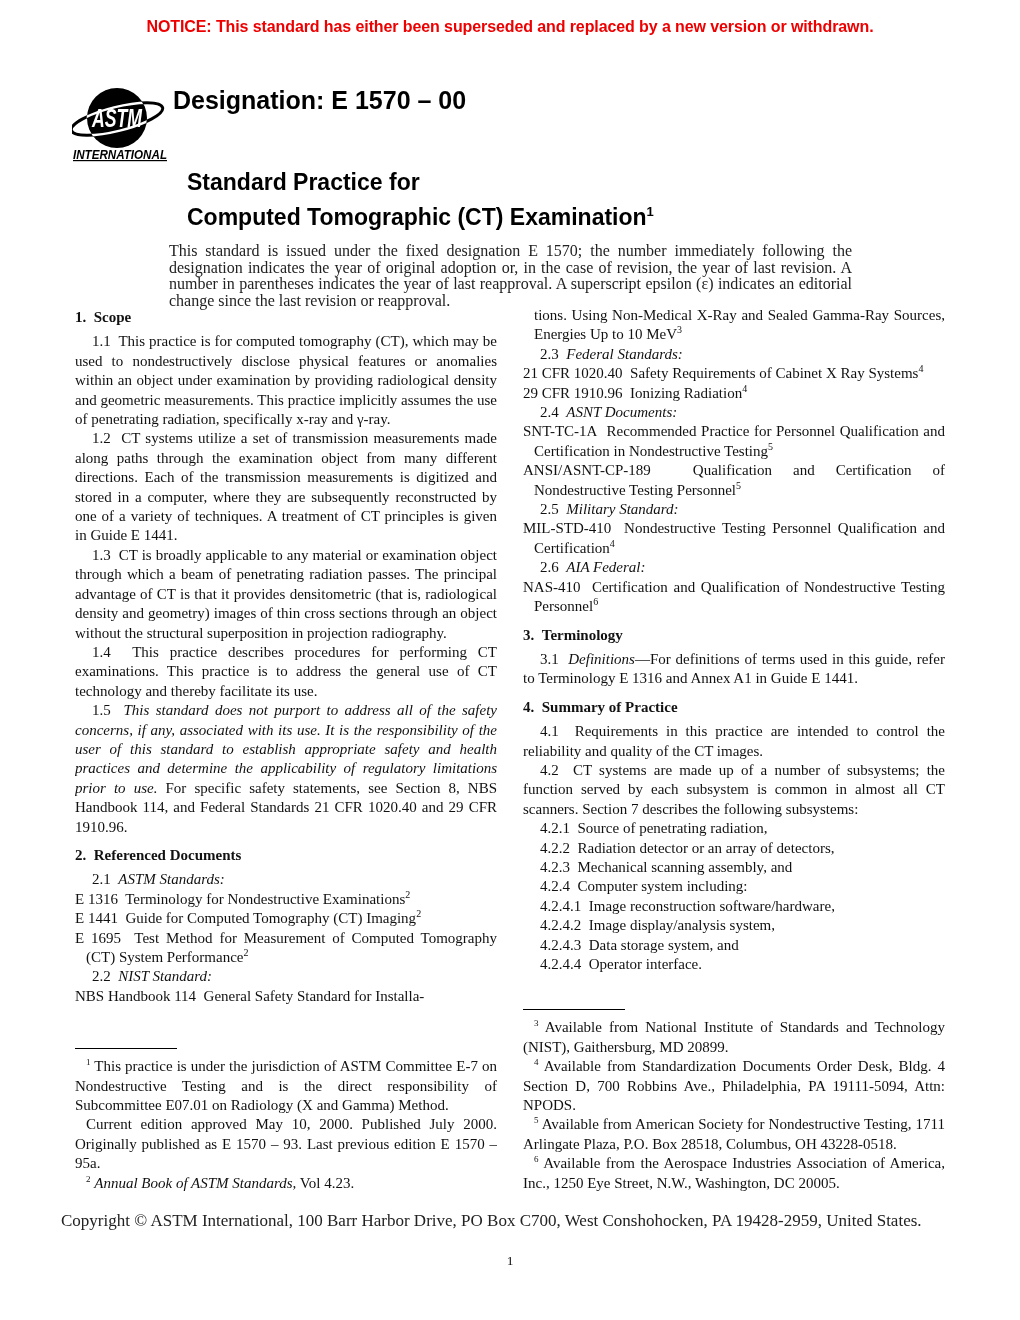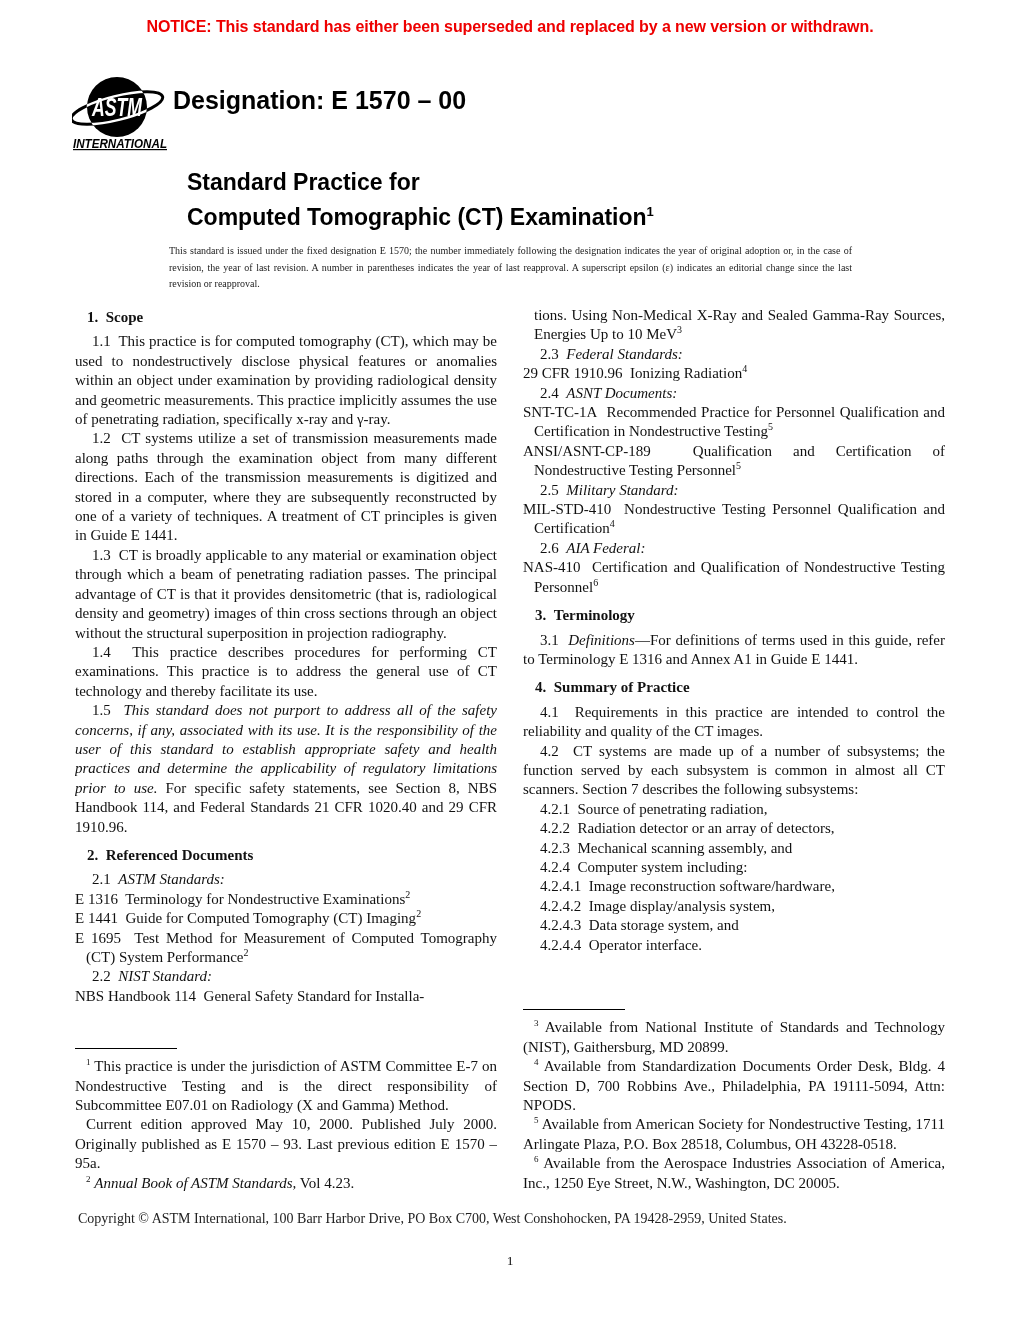--- a/index.html
+++ b/index.html
@@ -6,53 +6,53 @@
   body{
     width:1020px;height:1320px;position:relative;
     font-family:"Liberation Serif",serif;color:#111;
     -webkit-font-smoothing:antialiased;
   }
   .notice{
     position:absolute;top:18px;left:0;width:100%;text-align:center;
     font-family:"Liberation Sans",sans-serif;font-weight:bold;
     font-size:16px;line-height:17.5px;letter-spacing:-0.1px;
   }
-  .logo{position:absolute;top:74px;left:72px;}
+  .logo{position:absolute;top:85px;left:72px;}
   .designation{
     position:absolute;top:86px;left:173px;
     font-family:"Liberation Sans",sans-serif;font-weight:bold;font-size:25px;color:#000;
   }
   .title{
     position:absolute;top:168px;left:187px;width:700px;
     font-family:"Liberation Sans",sans-serif;font-weight:bold;
     font-size:23px;line-height:29px;color:#000;
   }
   .title sup{font-size:13px;}
   .issuance{
     position:absolute;top:243px;left:169px;width:683px;
-    font-size:10px;line-height:16.6px;text-align:justify;color:#222;
+    font-size:16px;line-height:16.6px;text-align:justify;color:#222;
   }
   .columns{
     position:absolute;top:306px;left:75px;width:870px;height:887px;
     display:flex;gap:26px;
   }
   .col{width:422px;display:flex;flex-direction:column;overflow:hidden;}
   .b{font-size:15px;line-height:19.4px;text-align:justify;}
-  .h{font-weight:bold;text-align:left;margin:9px 0 5px 12px;}
+  .h{font-weight:bold;text-align:left;margin:9px 0 5px 0;}
   .col .body > .h:first-child{margin-top:2px;}
   .p{text-indent:17px;}
   .ref{padding-left:11px;text-indent:-11px;}
   .cont{padding-left:11px;}
   .b sup{font-size:10px;line-height:0;}
   .i{font-style:italic;}
   .fnblock{margin-top:auto;font-size:12.4px;line-height:16.8px;text-align:justify;}
   .fnsep{width:102px;border-top:1.5px solid #000;margin-bottom:8px;}
   .fn{text-indent:11px;}
   .fn sup{font-size:9px;line-height:0;}
-  .copyright{position:absolute;left:78px;top:1211px;font-size:14px;color:#222;}
+  .copyright{position:absolute;left:61px;top:1211px;font-size:17px;color:#222;}
   .pageno{position:absolute;top:1253px;left:0;width:100%;text-align:center;font-size:13.5px;}
 </style>
 </head>
 <body>
 
 <div class="notice" style="color: rgb(238, 0, 0);">
   <div>NOTICE: This standard has either been superseded and replaced by a new version or withdrawn.</div>
 </div>
 
 <div class="logo">
@@ -102,20 +102,21 @@
           <div class="b fn"><sup>1</sup><span> This practice is under the jurisdiction of ASTM Committee E-7 on Nondestructive Testing and is the direct responsibility of Subcommittee E07.01 on Radiology (X and Gamma) Method.</span></div>
           <div class="b fn"><span>Current edition approved May 10, 2000. Published July 2000. Originally published as E 1570 – 93. Last previous edition E 1570 – 95a.</span></div>
           <div class="b fn"><sup>2</sup><span> </span><span class="i">Annual Book of ASTM Standards,</span><span> Vol 4.23.</span></div>
         </div>
     </div>
   </div>
   <div class="col">
     <div class="body">
         <div class="b cont"><span>tions. Using Non-Medical X-Ray and Sealed Gamma-Ray Sources, Energies Up to 10 MeV</span><sup>3</sup></div>
         <div class="b p"><span>2.3&nbsp; </span><span class="i">Federal Standards:</span></div>
+        <div class="b ref"><span>21 CFR 1020.40&nbsp; Safety Requirements of Cabinet X Ray Systems</span><sup>4</sup></div>
         <div class="b ref"><span>29 CFR 1910.96&nbsp; Ionizing Radiation</span><sup>4</sup></div>
         <div class="b p"><span>2.4&nbsp; </span><span class="i">ASNT Documents:</span></div>
         <div class="b ref"><span>SNT-TC-1A&nbsp; Recommended Practice for Personnel Qualification and Certification in Nondestructive Testing</span><sup>5</sup></div>
         <div class="b ref"><span>ANSI/ASNT-CP-189&nbsp; Qualification and Certification of Nondestructive Testing Personnel</span><sup>5</sup></div>
         <div class="b p"><span>2.5&nbsp; </span><span class="i">Military Standard:</span></div>
         <div class="b ref"><span>MIL-STD-410&nbsp; Nondestructive Testing Personnel Qualification and Certification</span><sup>4</sup></div>
         <div class="b p"><span>2.6&nbsp; </span><span class="i">AIA Federal:</span></div>
         <div class="b ref"><span>NAS-410&nbsp; Certification and Qualification of Nondestructive Testing Personnel</span><sup>6</sup></div>
         <div class="b h"><span>3.&nbsp;&nbsp;Terminology</span></div>
         <div class="b p"><span>3.1&nbsp; </span><span class="i">Definitions</span><span>—For definitions of terms used in this guide, refer to Terminology E 1316 and Annex A1 in Guide E 1441.</span></div>

